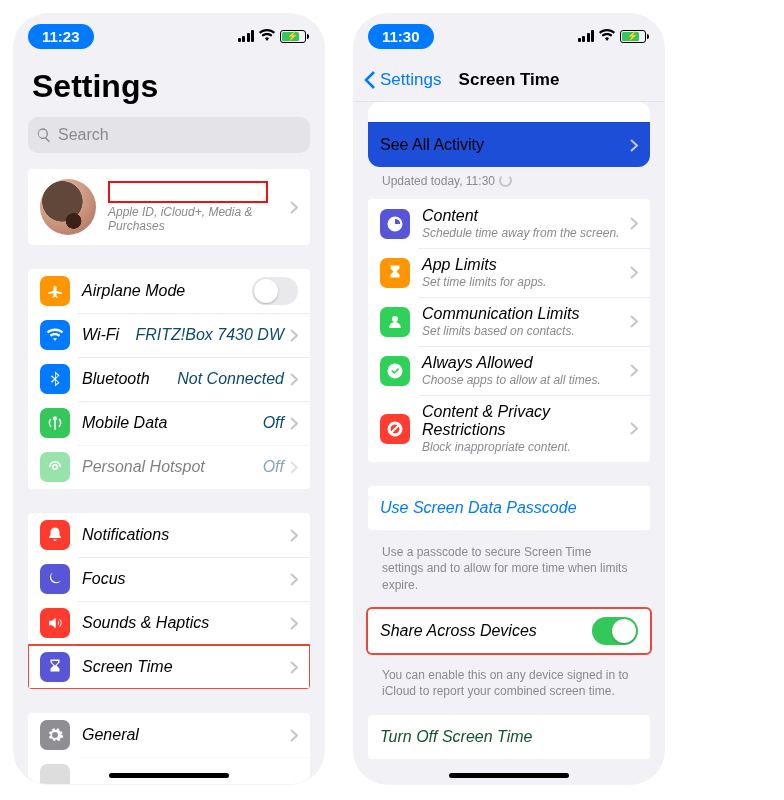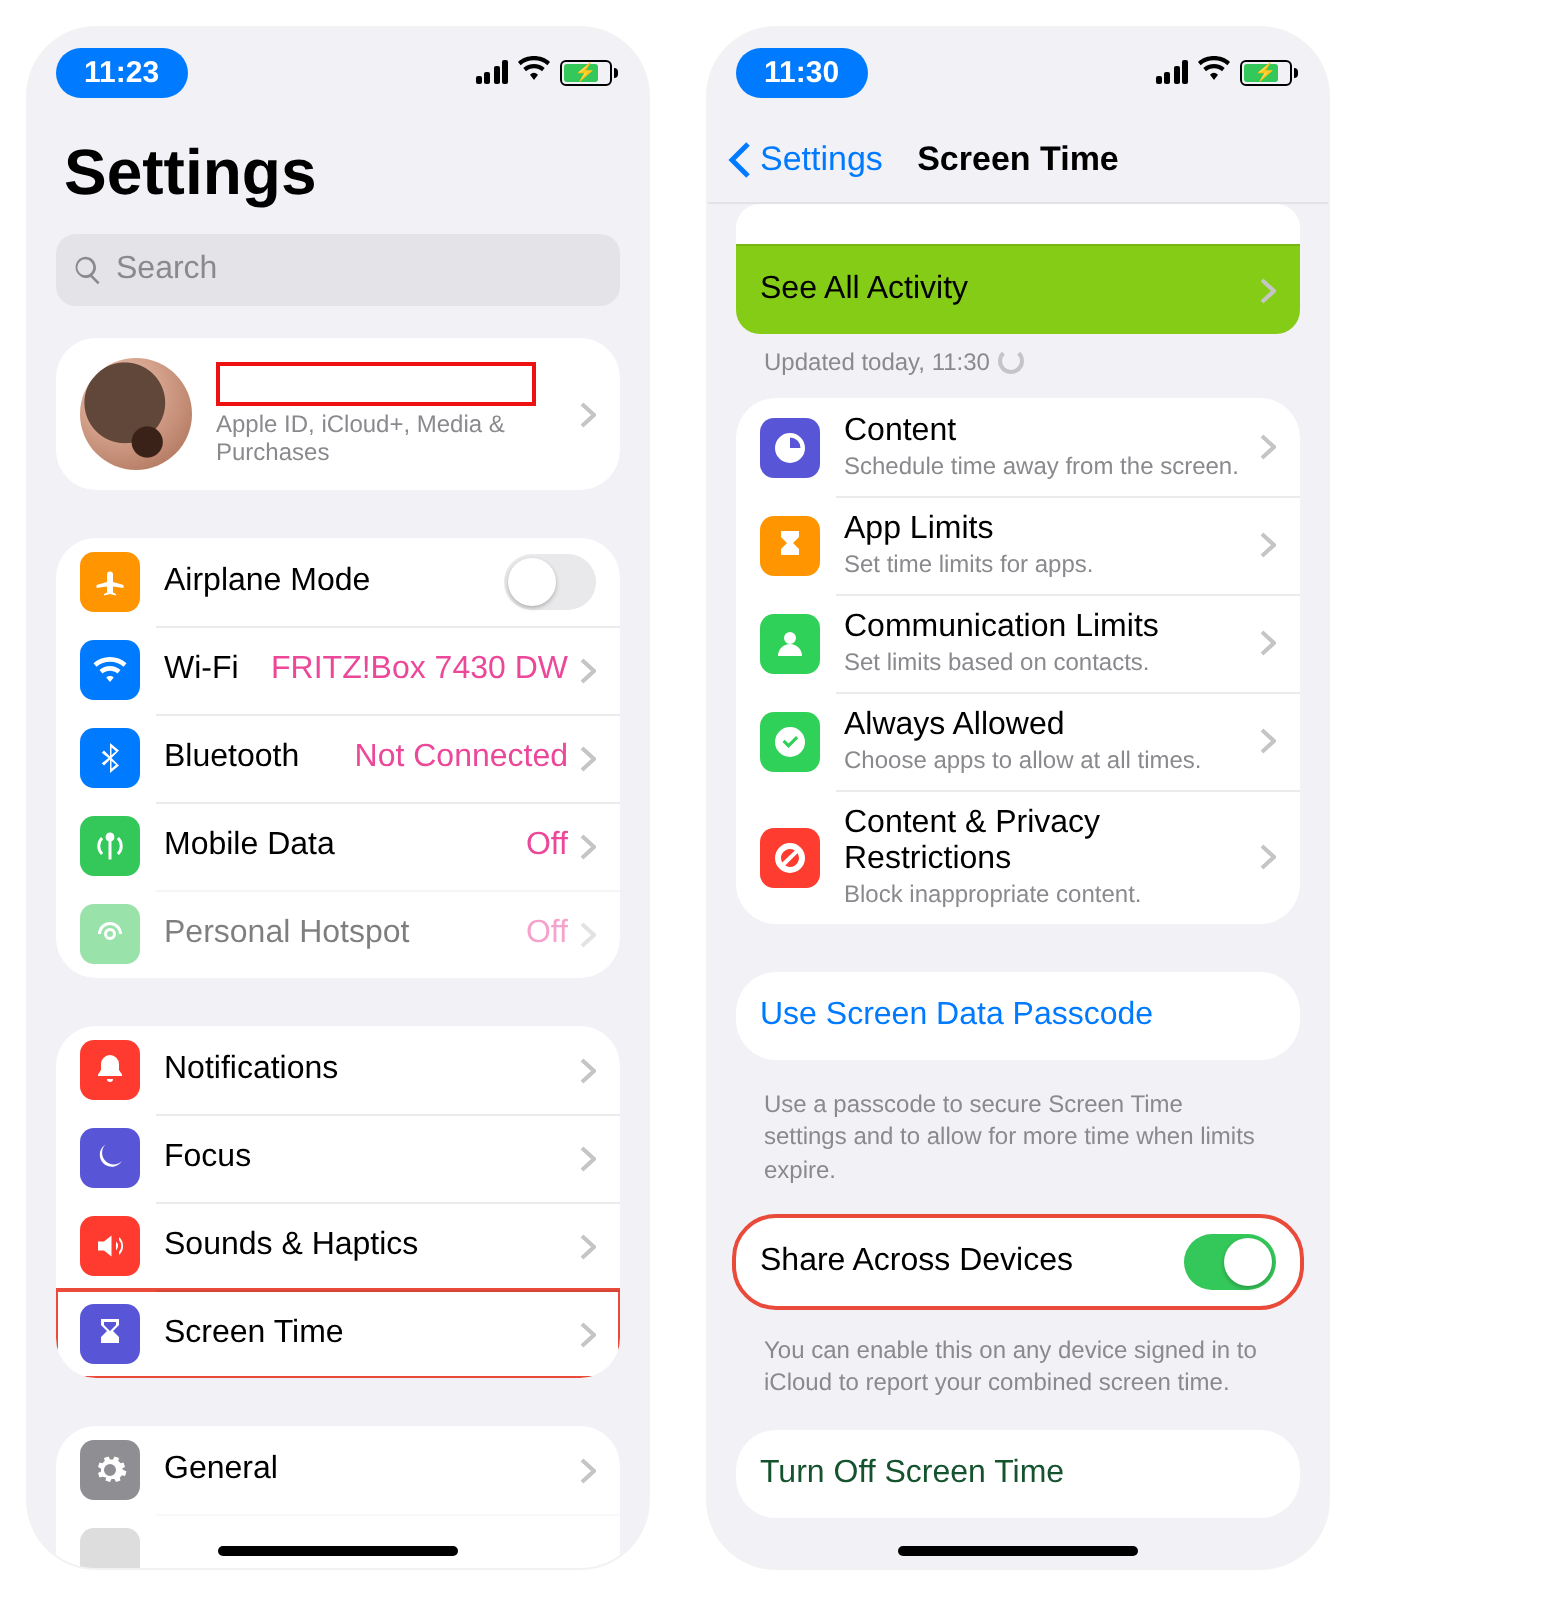--- a/index.html
+++ b/index.html
@@ -89,22 +89,23 @@
     display:flex; align-items:center;
     padding: 0 8px;
     color:#8a8a8e;
   }
   .search-bar svg { width:16px; height:16px; margin-right:6px; fill:#8a8a8e;}
   .search-bar span { font-size:16px; }
 
   .group {
     background:#fff;
     margin: 0 14px 24px;
-    border-radius: 20px;
+    border-radius: 4px;
     overflow:hidden;
+    font-style:italic;
   }
   .row {
     display:flex; align-items:center;
     min-height: 44px;
     padding: 6px 12px 6px 12px;
     position:relative;
   }
   .row + .row::before {
     content:"";
     position:absolute; top:0; left:50px; right:0;
@@ -116,21 +117,21 @@
     margin-right: 12px; flex-shrink:0;
   }
   .row-icon svg { width:18px; height:18px; fill:#fff;}
   .row-label {
     font-size: 16px; flex:1;
   }
   .row-sub {
     font-size:12px; color:#8a8a8e; margin-top:1px;
   }
   .row-value {
-    font-size:16px; color:#ec4899; margin-right:6px;
+    font-size:16px; color:#0c4a6e; margin-right:6px;
   }
   .chev {
     width:8px; height:13px; flex-shrink:0;
   }
   .chev polyline { stroke:#c5c5c7; stroke-width:2; fill:none; }
 
   .profile-row { padding:10px 12px;}
   .avatar {
     width:56px; height:56px; border-radius:28px;
     background: radial-gradient(circle at 35% 30%, #f0c5b0, #a86a52);
@@ -173,21 +174,21 @@
   .nav-back { display:flex; align-items:center; color:#007aff; font-size:17px;}
   .nav-back svg{ width:12px; height:18px; margin-right:4px;}
   .nav-back svg polyline{ stroke:#007aff; stroke-width:2.5; fill:none;}
   .nav-title {
     position:absolute; left:0; right:0; text-align:center;
     font-size:17px; font-weight:600; pointer-events:none;
   }
 
   .scroll { height: calc(100% - 88px); overflow:hidden; }
   .activity-partial {
-    background:#84cc16; margin:0 14px 0; border-radius:0 0 12px 12px;
+    background:#1d4ed8; margin:0 14px 0; border-radius:0 0 12px 12px;
     border-top:1px solid rgba(0,0,0,0.1);
   }
   .activity-partial .row::before{display:none;}
   .partial-top {
     background:#fff; margin:0 14px; height:20px; border-radius:12px 12px 0 0;
   }
   .footer-text {
     font-size:12px; color:#8a8a8e;
     padding: 6px 28px 16px;
     line-height:1.35;

